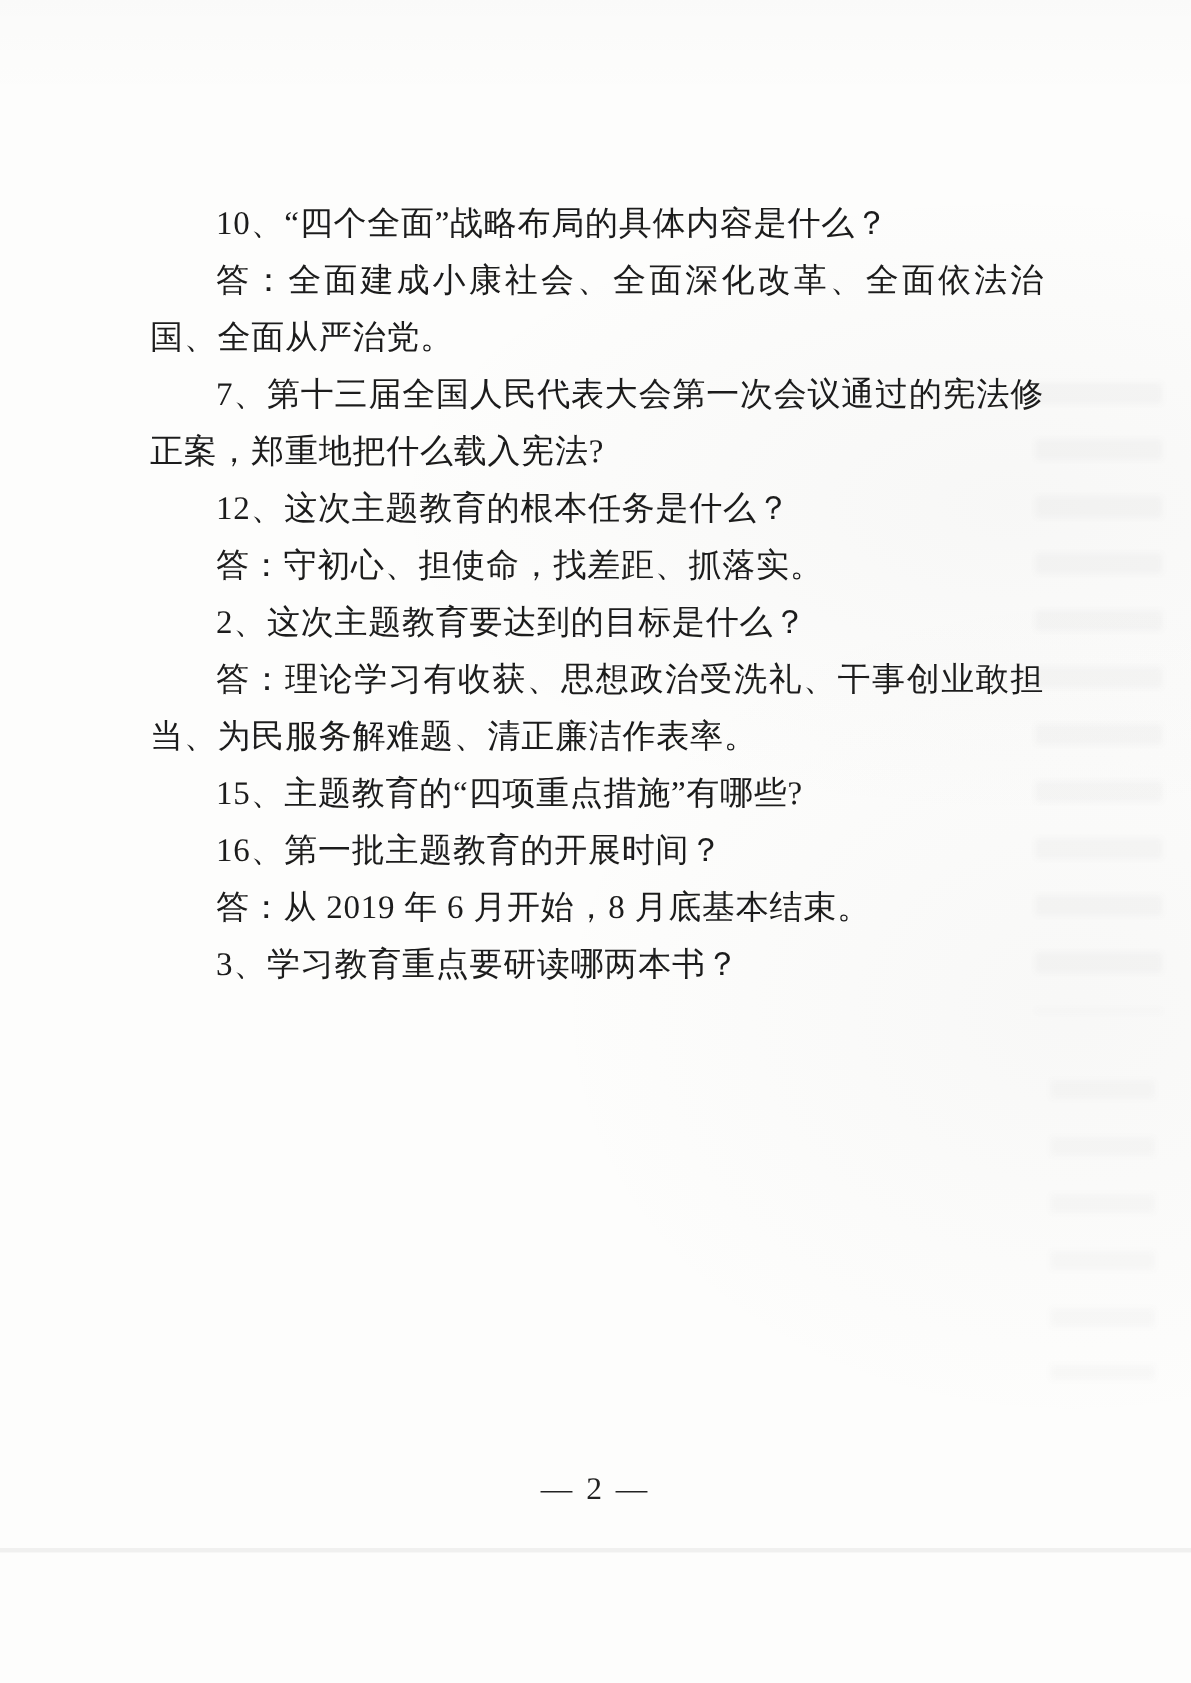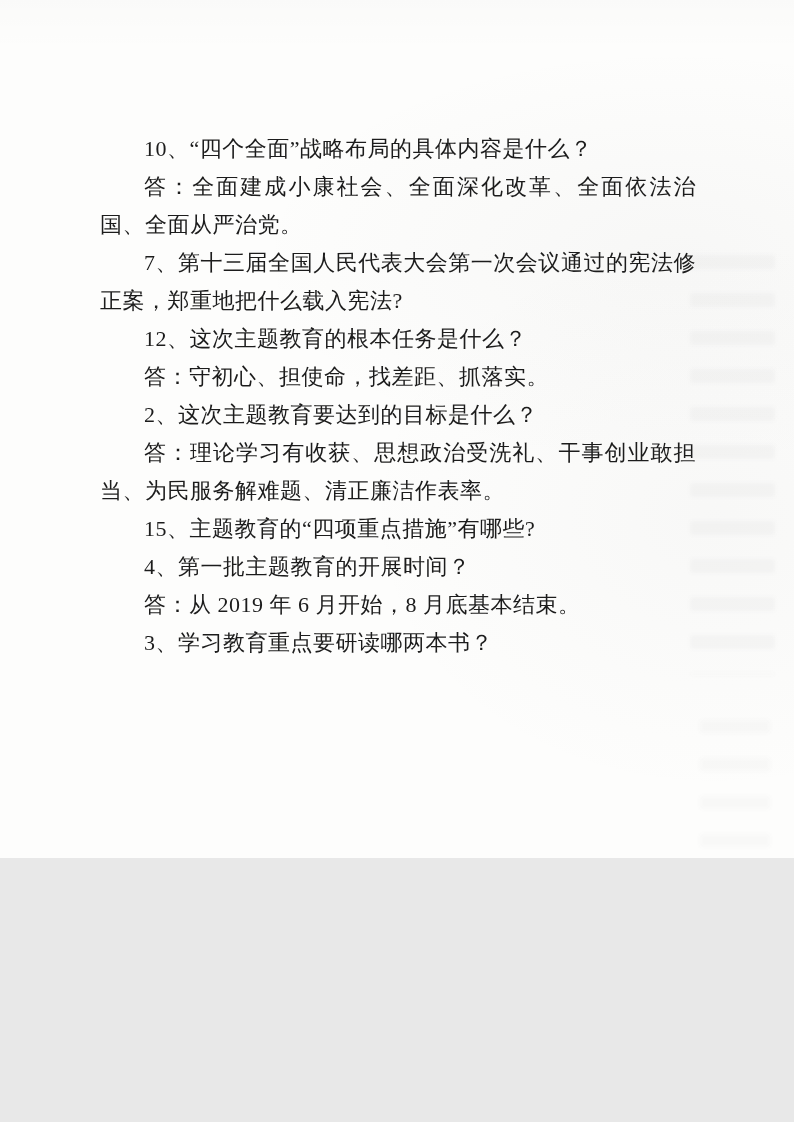--- a/index.html
+++ b/index.html
@@ -3,21 +3,21 @@
 <meta charset="utf-8">
 <style>
   html, body {
     margin: 0;
     padding: 0;
     background: #e8e8e8;
   }
   .page {
     position: relative;
     width: 794px;
-    height: 858px;
+    height: 1122px;
     margin: 0 auto;
     background: #fefefdf5;
     background-color: #fdfdfc;
     overflow: hidden;
     font-family: "Liberation Serif", "DejaVu Serif", serif;
     color: #1c1c1c;
   }
   
   .page::before {
     content: "";
@@ -99,21 +99,21 @@
 
     <p class="para">12、这次主题教育的根本任务是什么？</p>
 
     <p class="para">答：守初心、担使命，找差距、抓落实。</p>
 
     <p class="para">2、这次主题教育要达到的目标是什么？</p>
     <p class="para">答：理论学习有收获、思想政治受洗礼、干事创业敢担当、为民服务解难题、清正廉洁作表率。</p>
 
     <p class="para">15、主题教育的“四项重点措施”有哪些?</p>
 
-    <p class="para">4、第一批主题教育的开展时间？</p>
+    <p class="para">16、第一批主题教育的开展时间？</p>
     <p class="para">答：从 2019 年 6 月开始，8 月底基本结束。</p>
 
     <p class="para">3、学习教育重点要研读哪两本书？</p>
   </div>
 
   <div class="page-number">— 2 —</div>
 
   <div class="scan-shadow"></div>
 
 </div>

